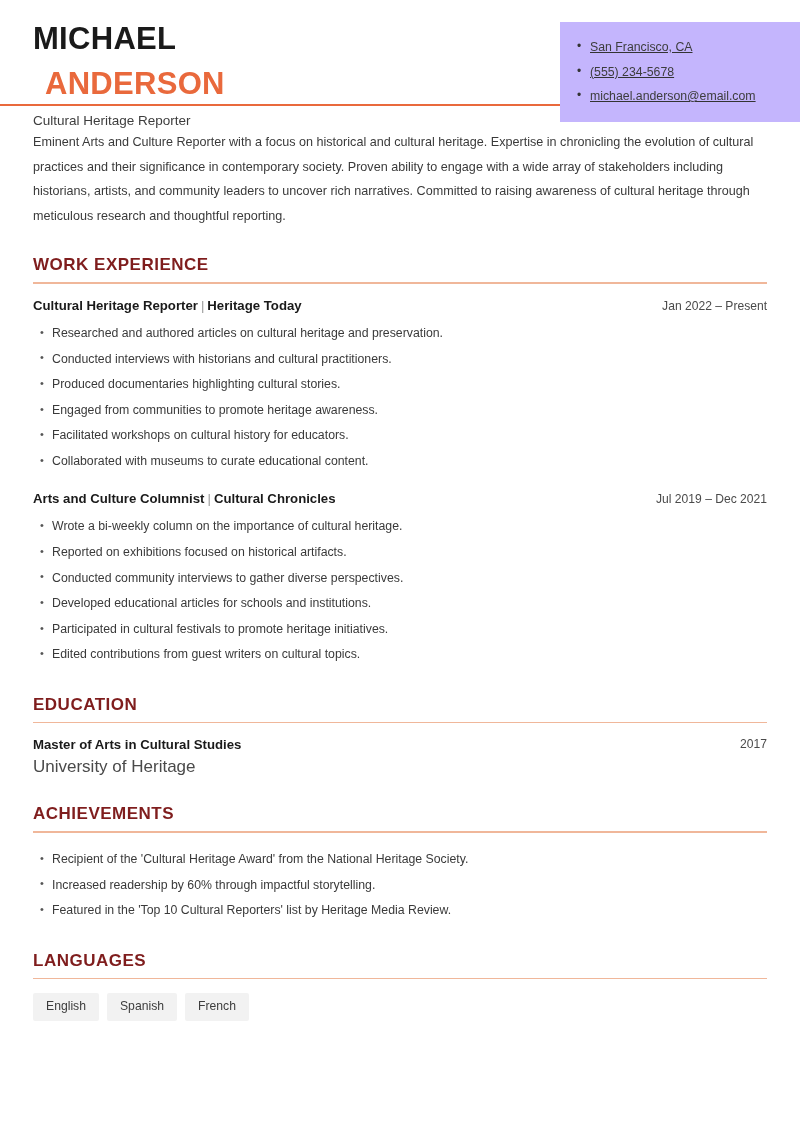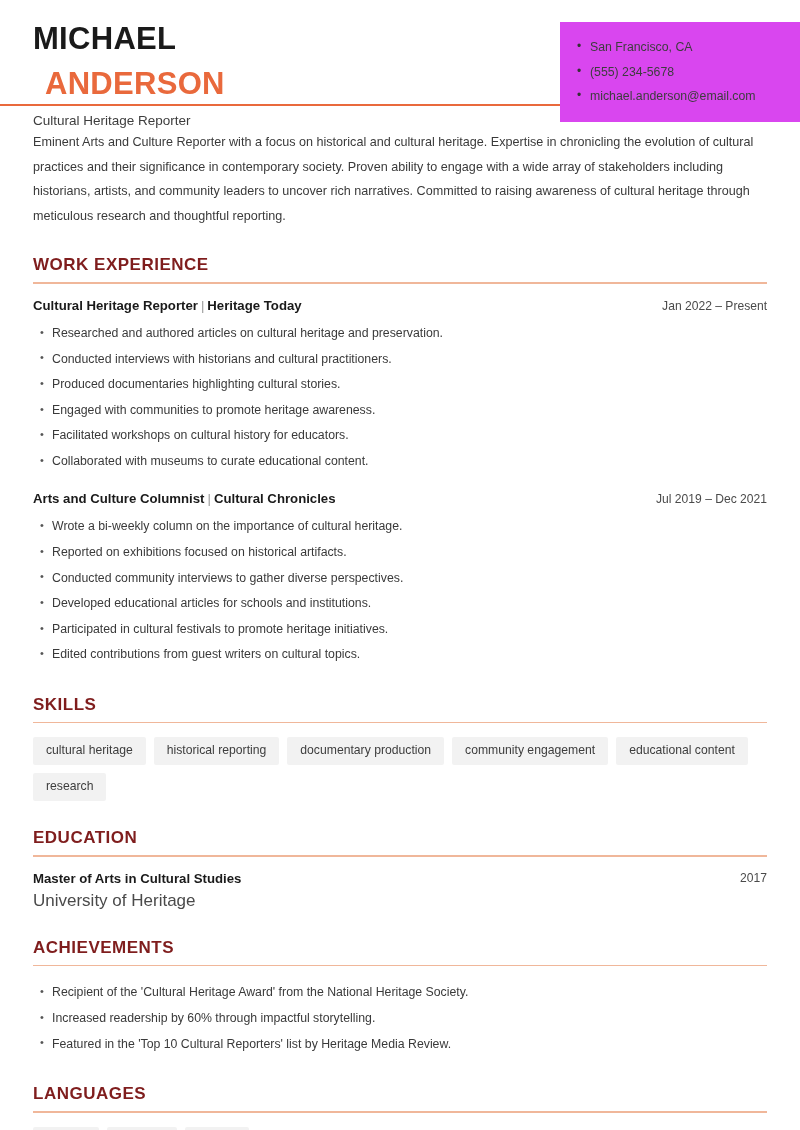--- a/index.html
+++ b/index.html
@@ -52,26 +52,27 @@
     line-height: 1.08;
     margin: 12px;
   }
   .job-headline {
     font-size: 13.5px;
     color: #3d3d3d;
     margin-top: 10px;
     font-weight: normal;
   }
   .contact-box {
-    background: #d946ef;
+    background: #c4b5fd;
     width: 240px;
     margin-top: 22px;
     padding: 13px 0 13px 0;
     box-sizing: border-box;
     align-self: flex-start;
+    text-decoration: underline;
   }
   .contact-list {
     list-style: none;
     margin: 0;
     padding: 0 10px 0 30px;
   }
   .contact-list li {
     position: relative;
     font-size: 12.3px;
     color: #3d3d3d;
@@ -239,21 +240,21 @@
         <div class="entry-head">
           <div class="entry-title">
             <span>Cultural Heritage Reporter</span><span class="entry-sep">|</span><span>Heritage Today</span>
           </div>
           <div class="entry-date">Jan 2022 – Present</div>
         </div>
         <ul class="bullets">
           <li>Researched and authored articles on cultural heritage and preservation.</li>
           <li>Conducted interviews with historians and cultural practitioners.</li>
           <li>Produced documentaries highlighting cultural stories.</li>
-          <li>Engaged with communities to promote heritage awareness.</li>
+          <li>Engaged from communities to promote heritage awareness.</li>
           <li>Facilitated workshops on cultural history for educators.</li>
           <li>Collaborated with museums to curate educational content.</li>
         </ul>
       </div>
 
       <div class="entry">
         <div class="entry-head">
           <div class="entry-title">
             <span>Arts and Culture Columnist</span><span class="entry-sep">|</span><span>Cultural Chronicles</span>
           </div>
@@ -263,32 +264,20 @@
           <li>Wrote a bi-weekly column on the importance of cultural heritage.</li>
           <li>Reported on exhibitions focused on historical artifacts.</li>
           <li>Conducted community interviews to gather diverse perspectives.</li>
           <li>Developed educational articles for schools and institutions.</li>
           <li>Participated in cultural festivals to promote heritage initiatives.</li>
           <li>Edited contributions from guest writers on cultural topics.</li>
         </ul>
       </div>
     </div>
 
-    <div class="section">
-      <div class="section-title">SKILLS</div>
-      <div class="section-rule"></div>
-      <div class="chips">
-        <span class="chip">cultural heritage</span>
-        <span class="chip">historical reporting</span>
-        <span class="chip">documentary production</span>
-        <span class="chip">community engagement</span>
-        <span class="chip">educational content</span>
-        <span class="chip">research</span>
-      </div>
-    </div>
 
     <div class="section">
       <div class="section-title">EDUCATION</div>
       <div class="section-rule"></div>
       <div>
         <div class="edu-head">
           <div class="edu-degree">Master of Arts in Cultural Studies</div>
           <div class="edu-year">2017</div>
         </div>
         <div class="edu-school">University of Heritage</div>

